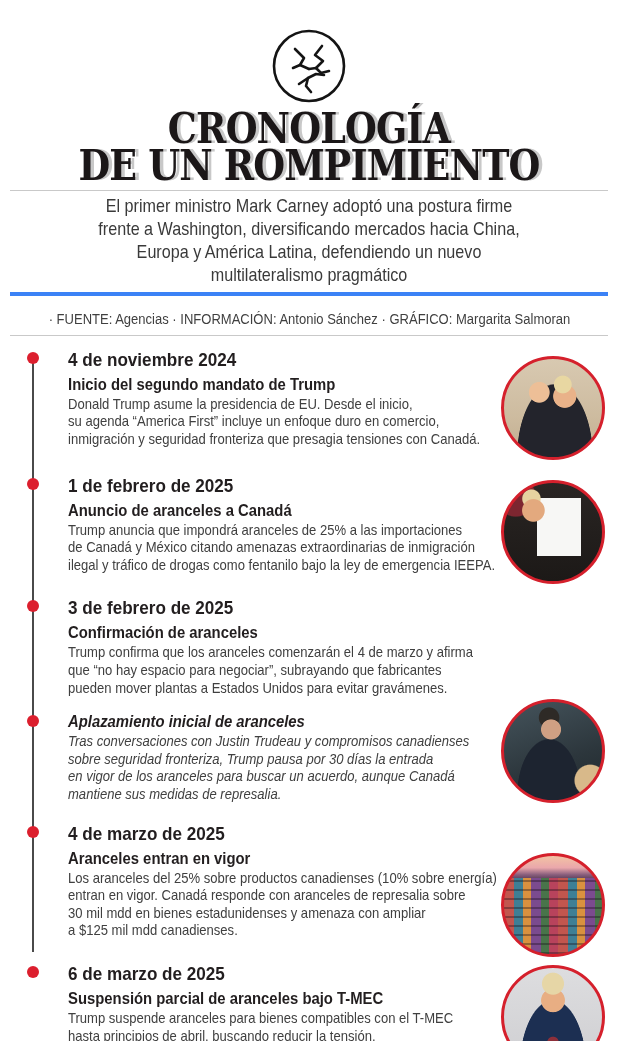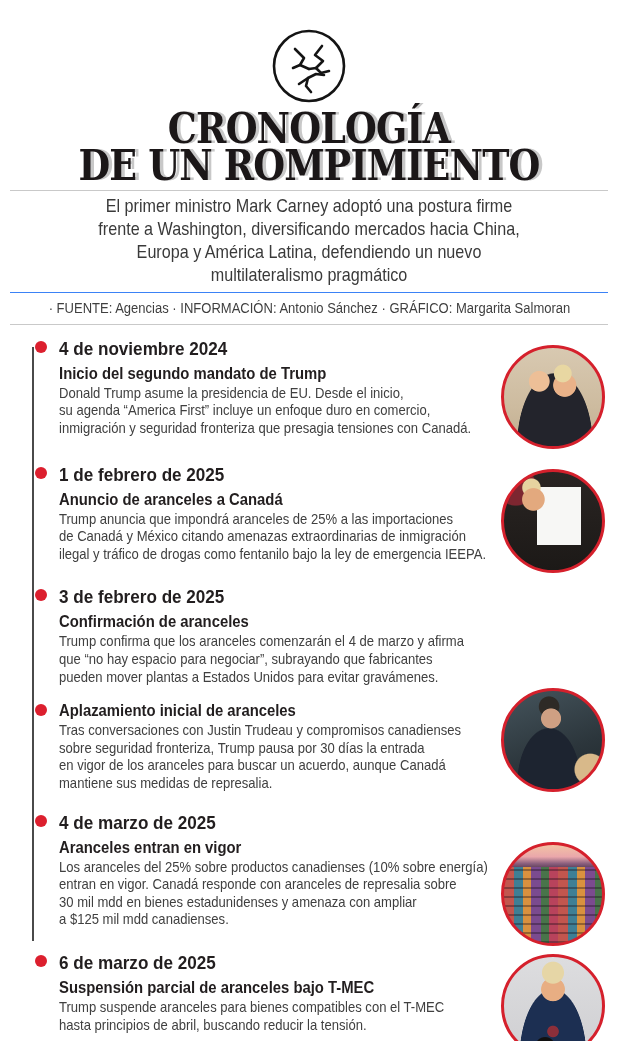--- a/index.html
+++ b/index.html
@@ -45,23 +45,23 @@
     font-size: 19px;
     line-height: 1.21;
     color: #3a3a3a;
     white-space: pre-line;
     transform: scaleX(0.85);
     transform-origin: 50% 50%;
   }
 
   .credits-bar {
     margin: 0 10px;
-    border-top: 1px solid #3b82f6;
+    border-top: 4px solid #3b82f6;
     border-bottom: 1px solid #c9c9c9;
-    padding: 6px 0 7px;
+    padding: 14px 0 7px;
     text-align: center;
     text-decoration: underline;
   }
   .credits-text {
     display: inline-block;
     font-size: 14px;
     color: #3f3f3f;
     letter-spacing: 0;
     transform: scaleX(0.93);
     transform-origin: 50% 50%;
@@ -71,21 +71,21 @@
   
   .timeline { position: relative; margin-top: 12px; }
   .rail {
     position: absolute;
     left: 32px;
     top: 10px;
     width: 2px;
     height: 594px;
     background: #4a4a4a;
   }
-  .entry { position: relative; padding-left: 51px; margin-left: 8px; }
+  .entry { position: relative; padding-left: 68px; }
   .dot {
     position: absolute;
     left: 27px;
     top: 4px;
     width: 12px;
     height: 12px;
     border-radius: 50%;
     background: #dc1f2e;
   }
   .entry-date {
@@ -114,21 +114,21 @@
     color: #404040;
     white-space: pre-line;
     width: 520px;
     transform: scaleX(0.9);
     transform-origin: 0 0;
   }
 
   .mb1 { margin-bottom: 25px; }
   .mb2 { margin-bottom: 22px; }
   .mb3 { margin-bottom: 14px; }
-  .mb4 { margin-bottom: 18px; }
+  .mb4 { margin-bottom: 18px; font-style: italic; }
   .mb5 { margin-bottom: 22px; }
 
   
   .photo {
     position: absolute;
     right: 13px;
     width: 98px;
     height: 98px;
     border: 3px solid #d5202c;
     border-radius: 50%;

